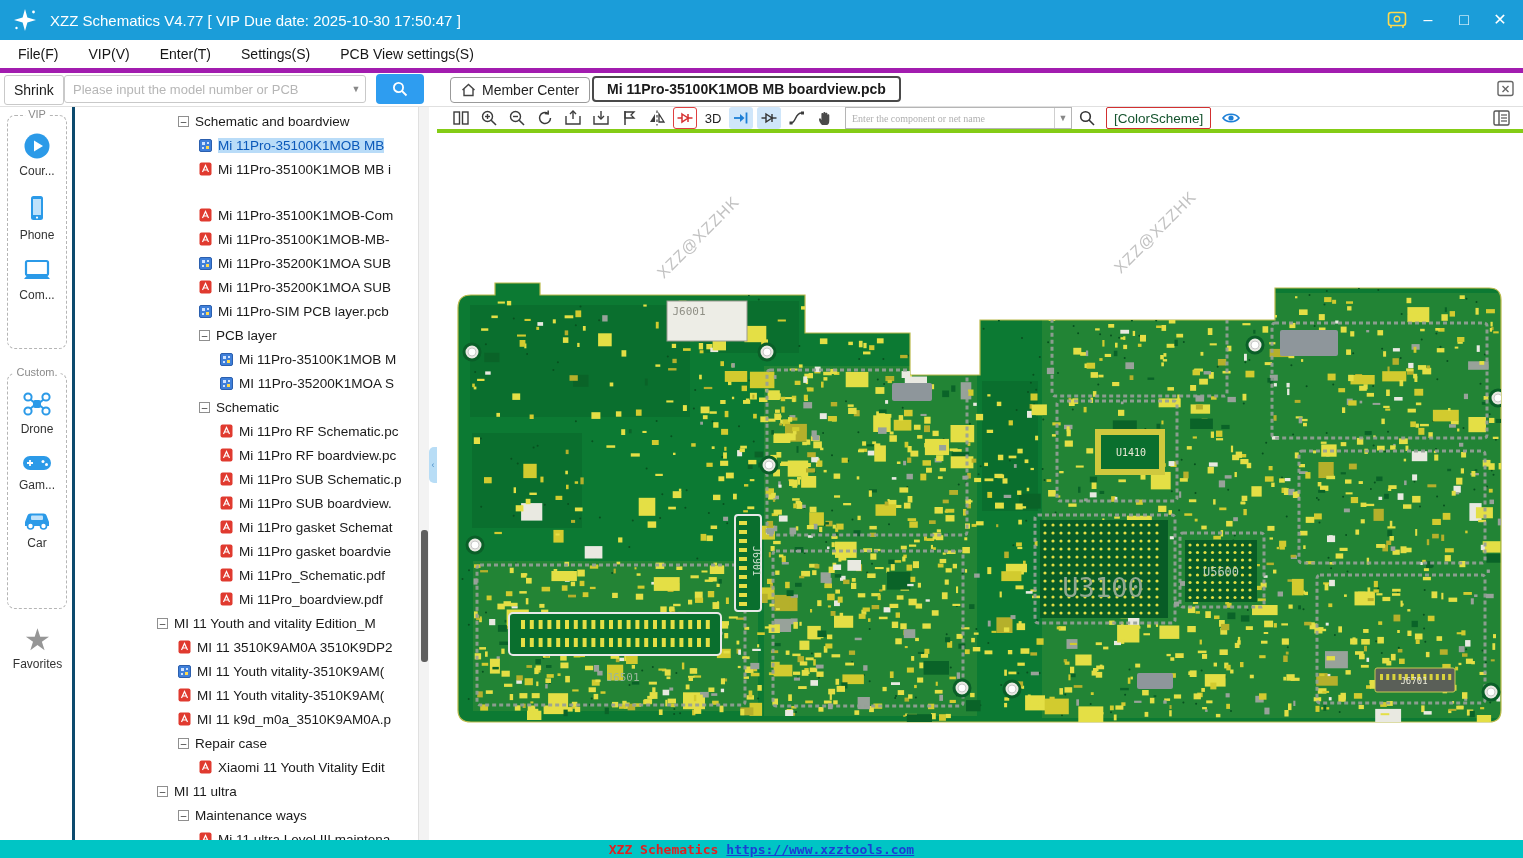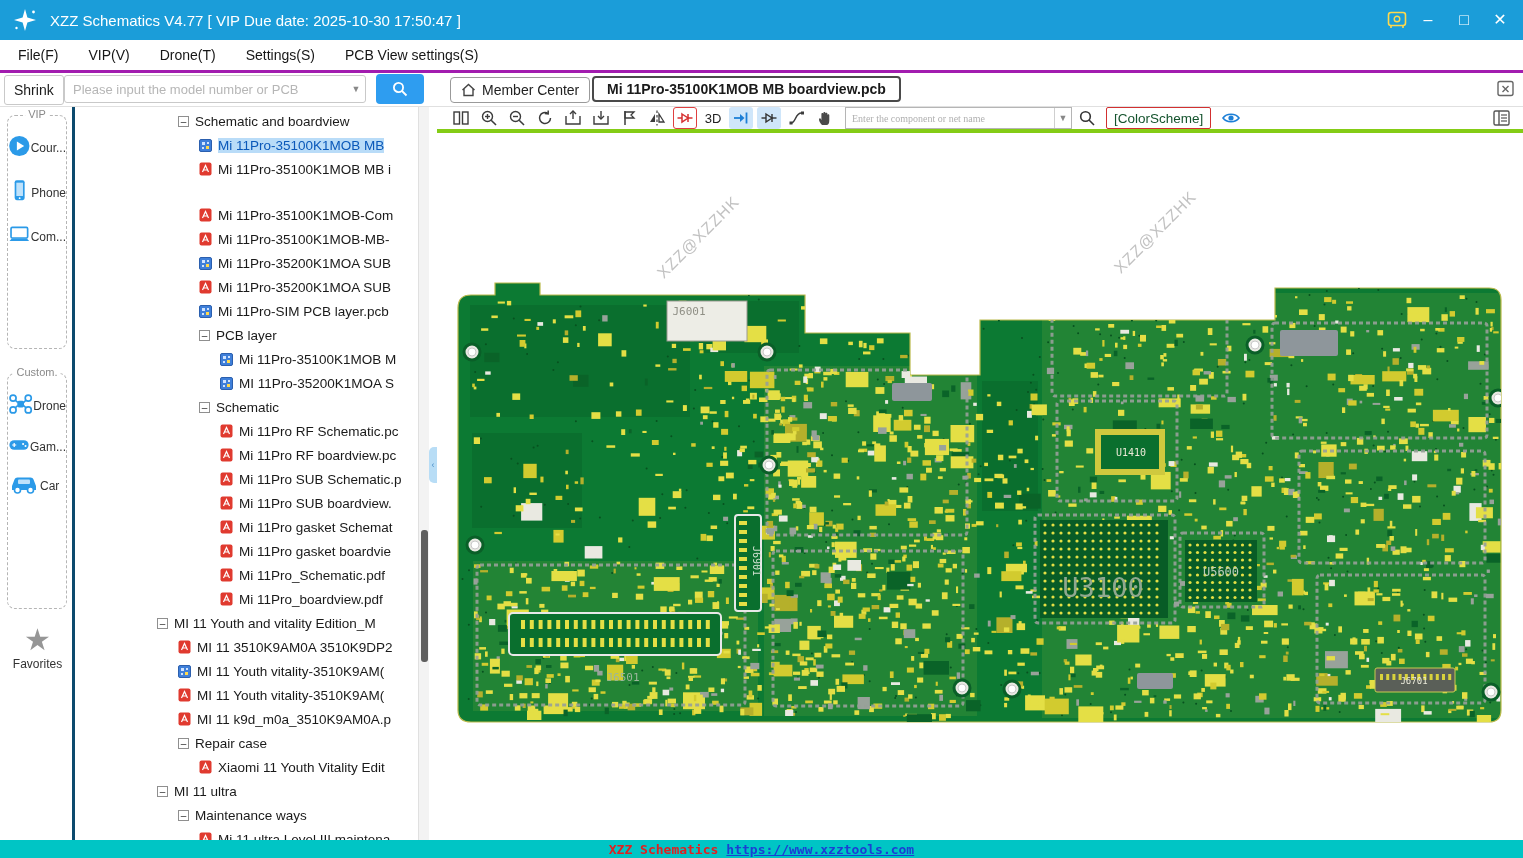--- a/index.html
+++ b/index.html
@@ -10,21 +10,21 @@
   #titlebar{position:absolute;left:0;top:0;width:1523px;height:40px;background:#1b9dd9;
             display:flex;align-items:center;color:#fff}
   #app-logo{margin-left:12px;width:26px;height:26px}
   #title-text{margin-left:12px;font-size:15px}
   #titlebar-right{margin-left:auto;display:flex;align-items:center;gap:6px;margin-right:8px}
   .win-btn{width:30px;height:28px;display:flex;align-items:center;justify-content:center;
            color:#fff;font-size:16px;line-height:1}
 
   
   #menubar{position:absolute;left:0;top:40px;width:1523px;height:33px;background:#fff;
-           border-bottom:3px solid #a21caf;display:flex;align-items:center;padding-left:18px;box-sizing:border-box}
+           border-bottom:5px solid #a21caf;display:flex;align-items:center;padding-left:18px;box-sizing:border-box}
   .menu-item{margin-right:30px;font-size:14px;color:#161616}
 
   
   #topbar{position:absolute;left:0;top:73px;width:1523px;height:34px;background:#fff;
           border-bottom:1px solid #e0e0e0;box-sizing:border-box}
   #shrink-btn{position:absolute;left:4px;top:2px;height:28px;padding:0 9px;border:1px solid #c9c9c9;
               border-radius:3px;display:flex;align-items:center;font-size:14px;background:#fff}
   #model-combo{position:absolute;left:64px;top:2px;width:302px;height:28px;border:1px solid #c9c9c9;
                border-radius:3px;display:flex;align-items:center;background:#fff;box-sizing:border-box}
   #model-combo input{border:none;outline:none;flex:1;font-size:13px;padding:0 8px;color:#444;
@@ -37,21 +37,21 @@
                      border-radius:4px;display:flex;align-items:center;gap:6px;font-size:14px;color:#222;background:#fff;box-sizing:border-box}
   #doc-tab{position:absolute;left:592px;top:3px;height:26px;padding:0 13px;border:2px solid #4a4a4a;
            border-radius:4px;display:flex;align-items:center;font-size:14px;font-weight:bold;background:#fff;box-sizing:border-box}
   #close-doc{position:absolute;right:8px;top:6px}
 
   
   #sidebar{position:absolute;left:0;top:107px;width:75px;height:733px;background:#fff;border-right:3px solid #0c4a6e;box-sizing:border-box}
   .side-box{position:absolute;left:7px;width:60px;border:1px dashed #b5b5b5;border-radius:8px;box-sizing:border-box}
   .side-box-label{position:absolute;top:-8px;left:50%;transform:translateX(-50%);background:#fff;
                   padding:0 3px;font-size:11px;color:#8a8a8a;white-space:nowrap}
-  .side-item{display:flex;flex-direction:row;align-items:center;margin-top:16px}
+  .side-item{display:flex;flex-direction:column;align-items:center;margin-top:16px}
   .side-item .lbl{font-size:12px;color:#333;margin-top:4px;white-space:nowrap}
   #favorites{position:absolute;left:0;top:518px;width:75px;display:flex;flex-direction:column;align-items:center}
   #fav-star{font-size:30px;color:#969696;line-height:30px}
   #favorites .lbl{font-size:12px;color:#333;margin-top:2px}
 
   
   #tree-panel{position:absolute;left:75px;top:107px;width:343px;height:733px;background:#fff;overflow:hidden;padding-top:2px;box-sizing:border-box}
   .tree-row{height:24px;display:flex;align-items:center;white-space:nowrap;font-size:13.5px}
   .expander{width:11px;height:11px;border:1px solid #8f8f8f;display:inline-flex;align-items:center;justify-content:center;
             font-size:10px;line-height:9px;color:#333;box-sizing:border-box;background:#fff;flex:0 0 auto}
@@ -111,21 +111,21 @@
     </svg>
     <span class="win-btn">–</span>
     <span class="win-btn">□</span>
     <span class="win-btn">✕</span>
   </div>
 </div>
 
 <div id="menubar">
     <span class="menu-item">File(F)</span>
     <span class="menu-item">VIP(V)</span>
-    <span class="menu-item">Drone(T)</span>
+    <span class="menu-item">Enter(T)</span>
     <span class="menu-item">Settings(S)</span>
     <span class="menu-item">PCB View settings(S)</span>
   </div>
 
 <div id="topbar">
   <div id="shrink-btn">Shrink</div>
   <div id="model-combo">
     <input placeholder="Please input the model number or PCB" style="">
     <span class="combo-arrow">▼</span>
   </div>

